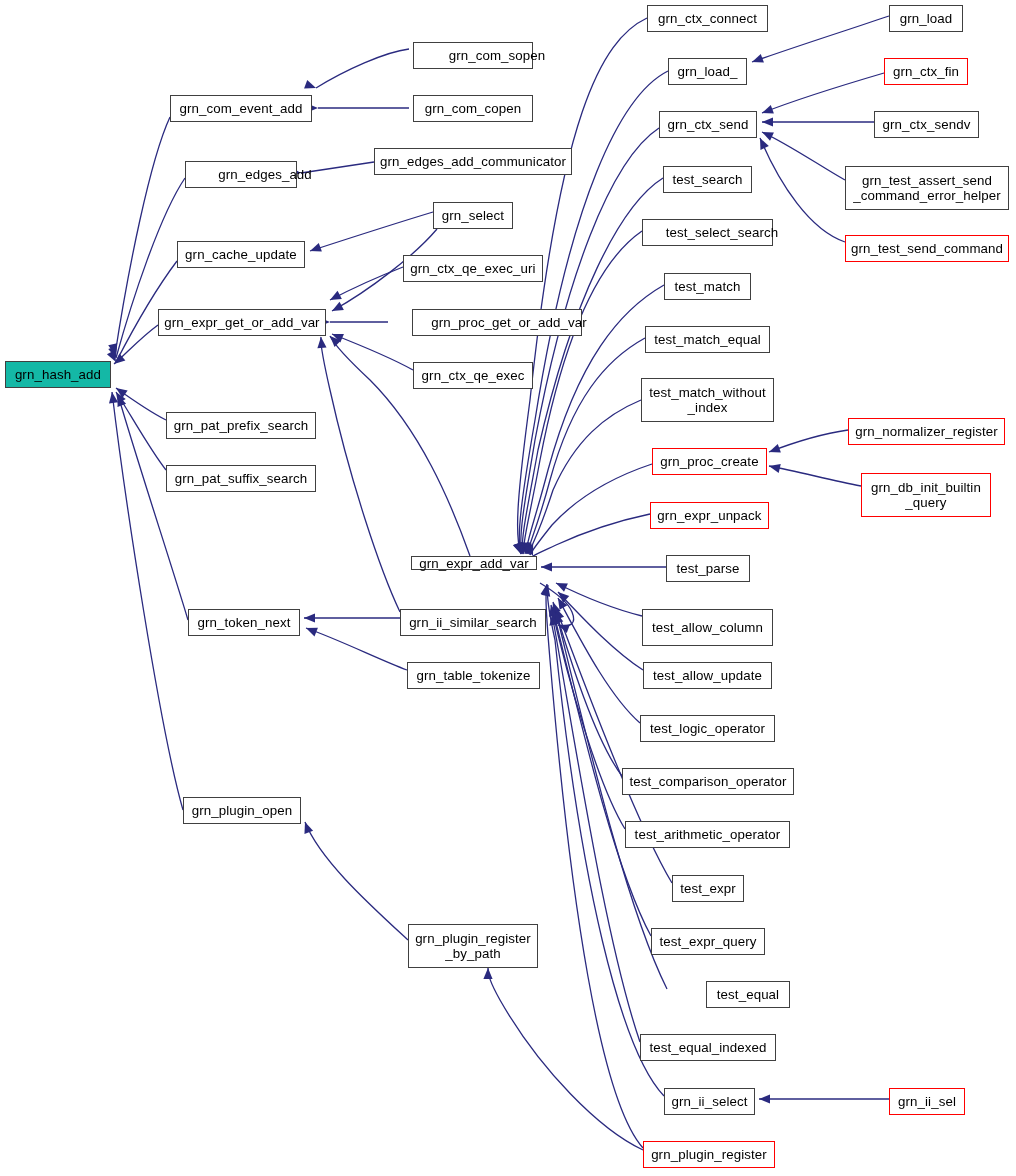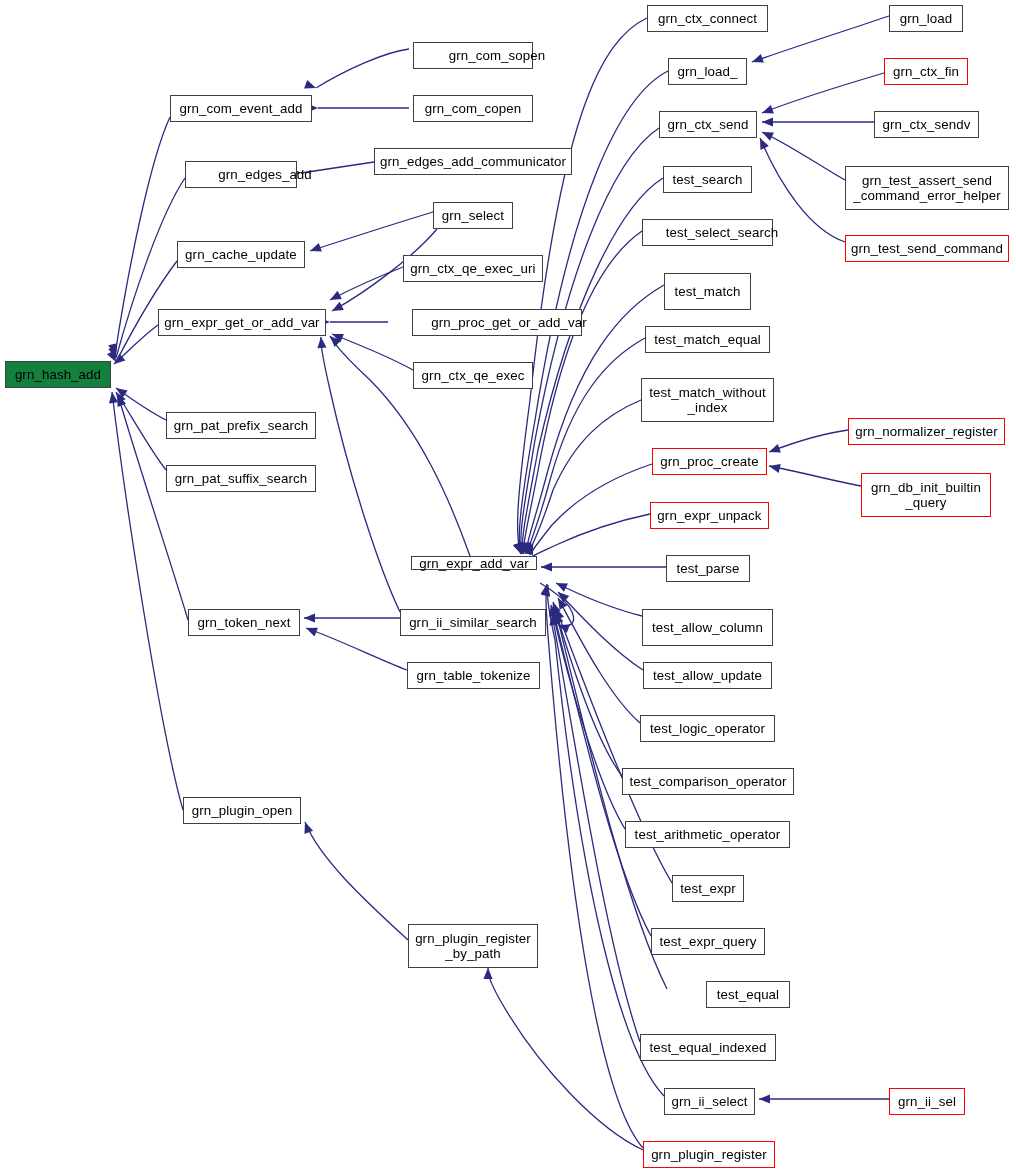--- a/index.html
+++ b/index.html
@@ -41,21 +41,21 @@
     background: #ffffff;
     border: 1px solid #404040;
     color: #000000;
     font-size: 13.3px;
     line-height: 15px;
     letter-spacing: 0.1px;
     white-space: pre-line;
     cursor: default;
   }
   .node.root {
-    background: #15803d;
+    background: #14b8a6;
     border: 1px solid #404040;
   }
   .node.red {
     border: 1px solid #ff0000;
   }
 </style>
 </head>
 <body>
 
 <div id="graph-root">
@@ -186,21 +186,21 @@
       <div class="node" style="left: 668px; top: 58px; width: 79px; height: 27px;">grn_load_</div>
       <div class="node" style="left: 659px; top: 111px; width: 98px; height: 27px;">grn_ctx_send</div>
       <div class="node" style="left: 889px; top: 5px; width: 74px; height: 27px;">grn_load</div>
       <div class="node red" style="left: 884px; top: 58px; width: 84px; height: 27px;">grn_ctx_fin</div>
       <div class="node" style="left: 874px; top: 111px; width: 105px; height: 27px;">grn_ctx_sendv</div>
       <div class="node" style="left: 845px; top: 166px; width: 164px; height: 44px;">grn_test_assert_send
 _command_error_helper</div>
       <div class="node red" style="left: 845px; top: 235px; width: 164px; height: 27px;">grn_test_send_command</div>
       <div class="node" style="left: 663px; top: 166px; width: 89px; height: 27px;">test_search</div>
       <div class="node" style="left: 642px; top: 219px; width: 131px; height: 27px; padding-left: 29px;">test_select_search</div>
-      <div class="node" style="left: 664px; top: 273px; width: 87px; height: 37px;">test_match</div>
+      <div class="node" style="left: 664px; top: 273px; width: 87px; height: 27px;">test_match</div>
       <div class="node" style="left: 645px; top: 326px; width: 125px; height: 27px;">test_match_equal</div>
       <div class="node" style="left: 641px; top: 378px; width: 133px; height: 44px;">test_match_without
 _index</div>
       <div class="node red" style="left: 652px; top: 448px; width: 115px; height: 27px;">grn_proc_create</div>
       <div class="node red" style="left: 848px; top: 418px; width: 157px; height: 27px;">grn_normalizer_register</div>
       <div class="node red" style="left: 861px; top: 473px; width: 130px; height: 44px;">grn_db_init_builtin
 _query</div>
       <div class="node red" style="left: 650px; top: 502px; width: 119px; height: 27px;">grn_expr_unpack</div>
       <div class="node" style="left: 411px; top: 556px; width: 126px; height: 14px;">grn_expr_add_var</div>
       <div class="node" style="left: 666px; top: 555px; width: 84px; height: 27px;">test_parse</div>

